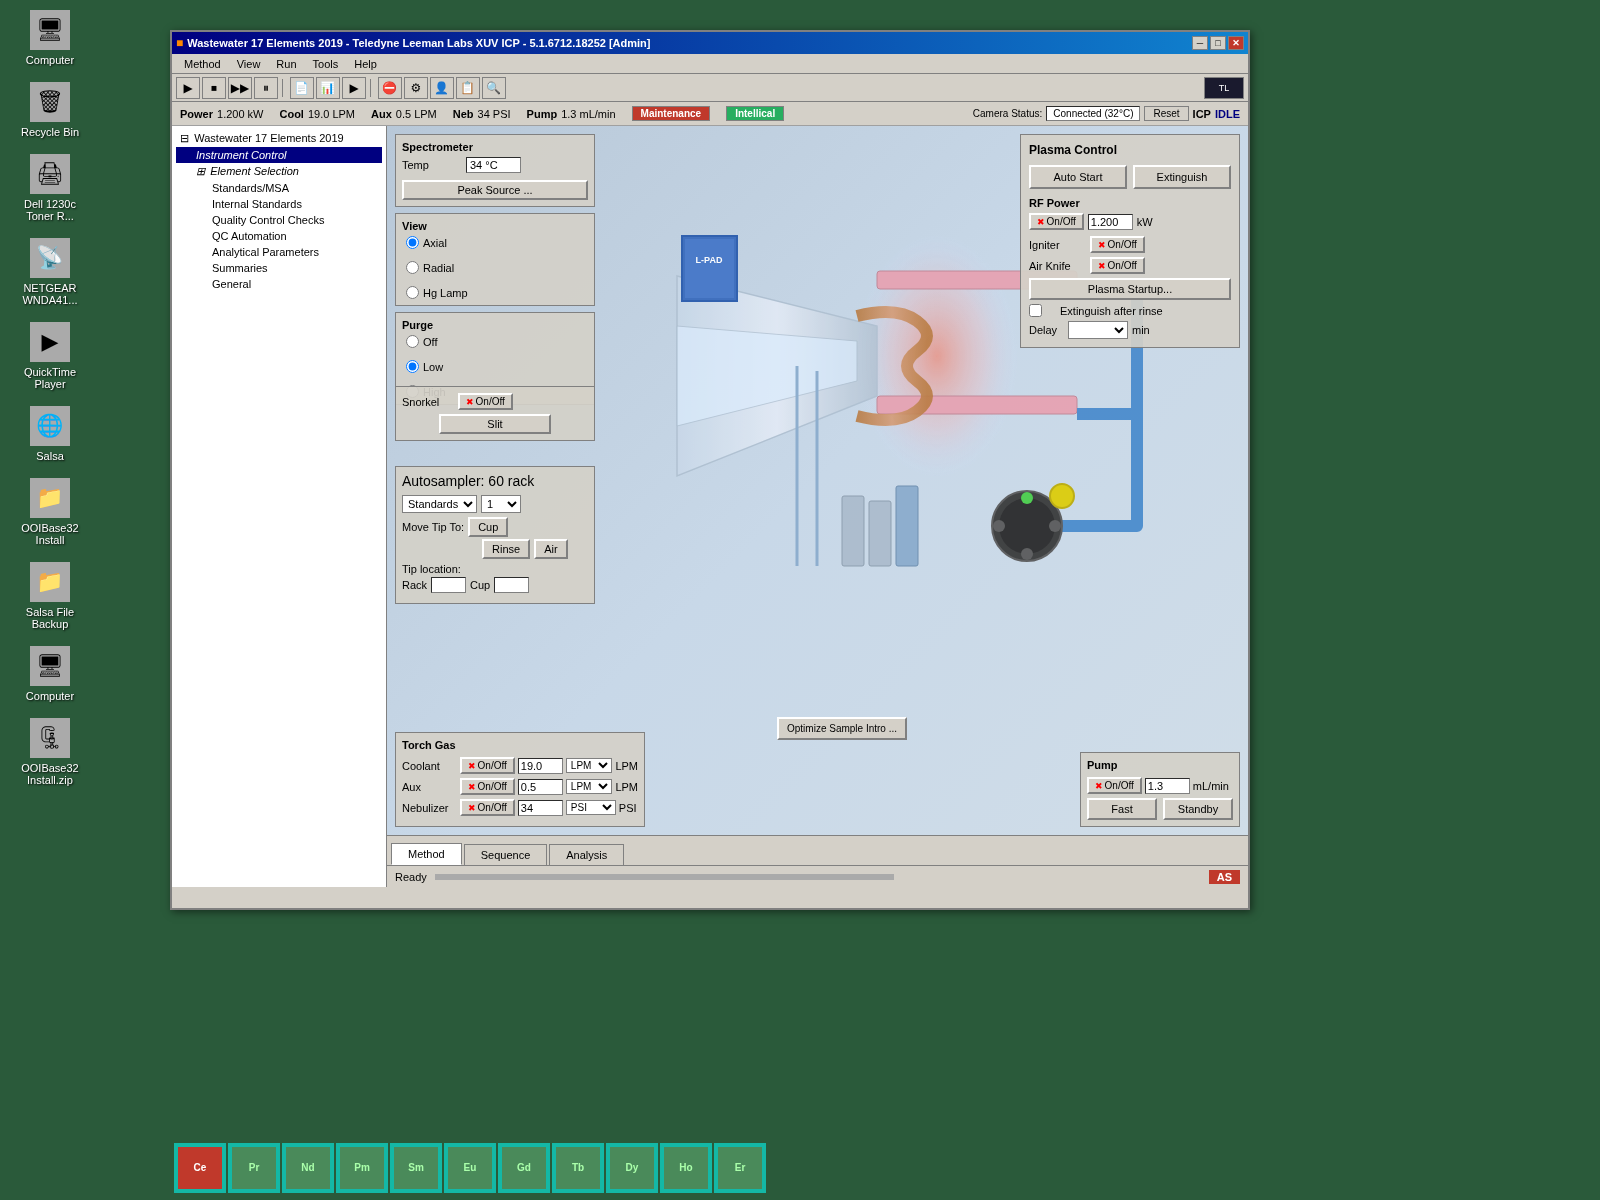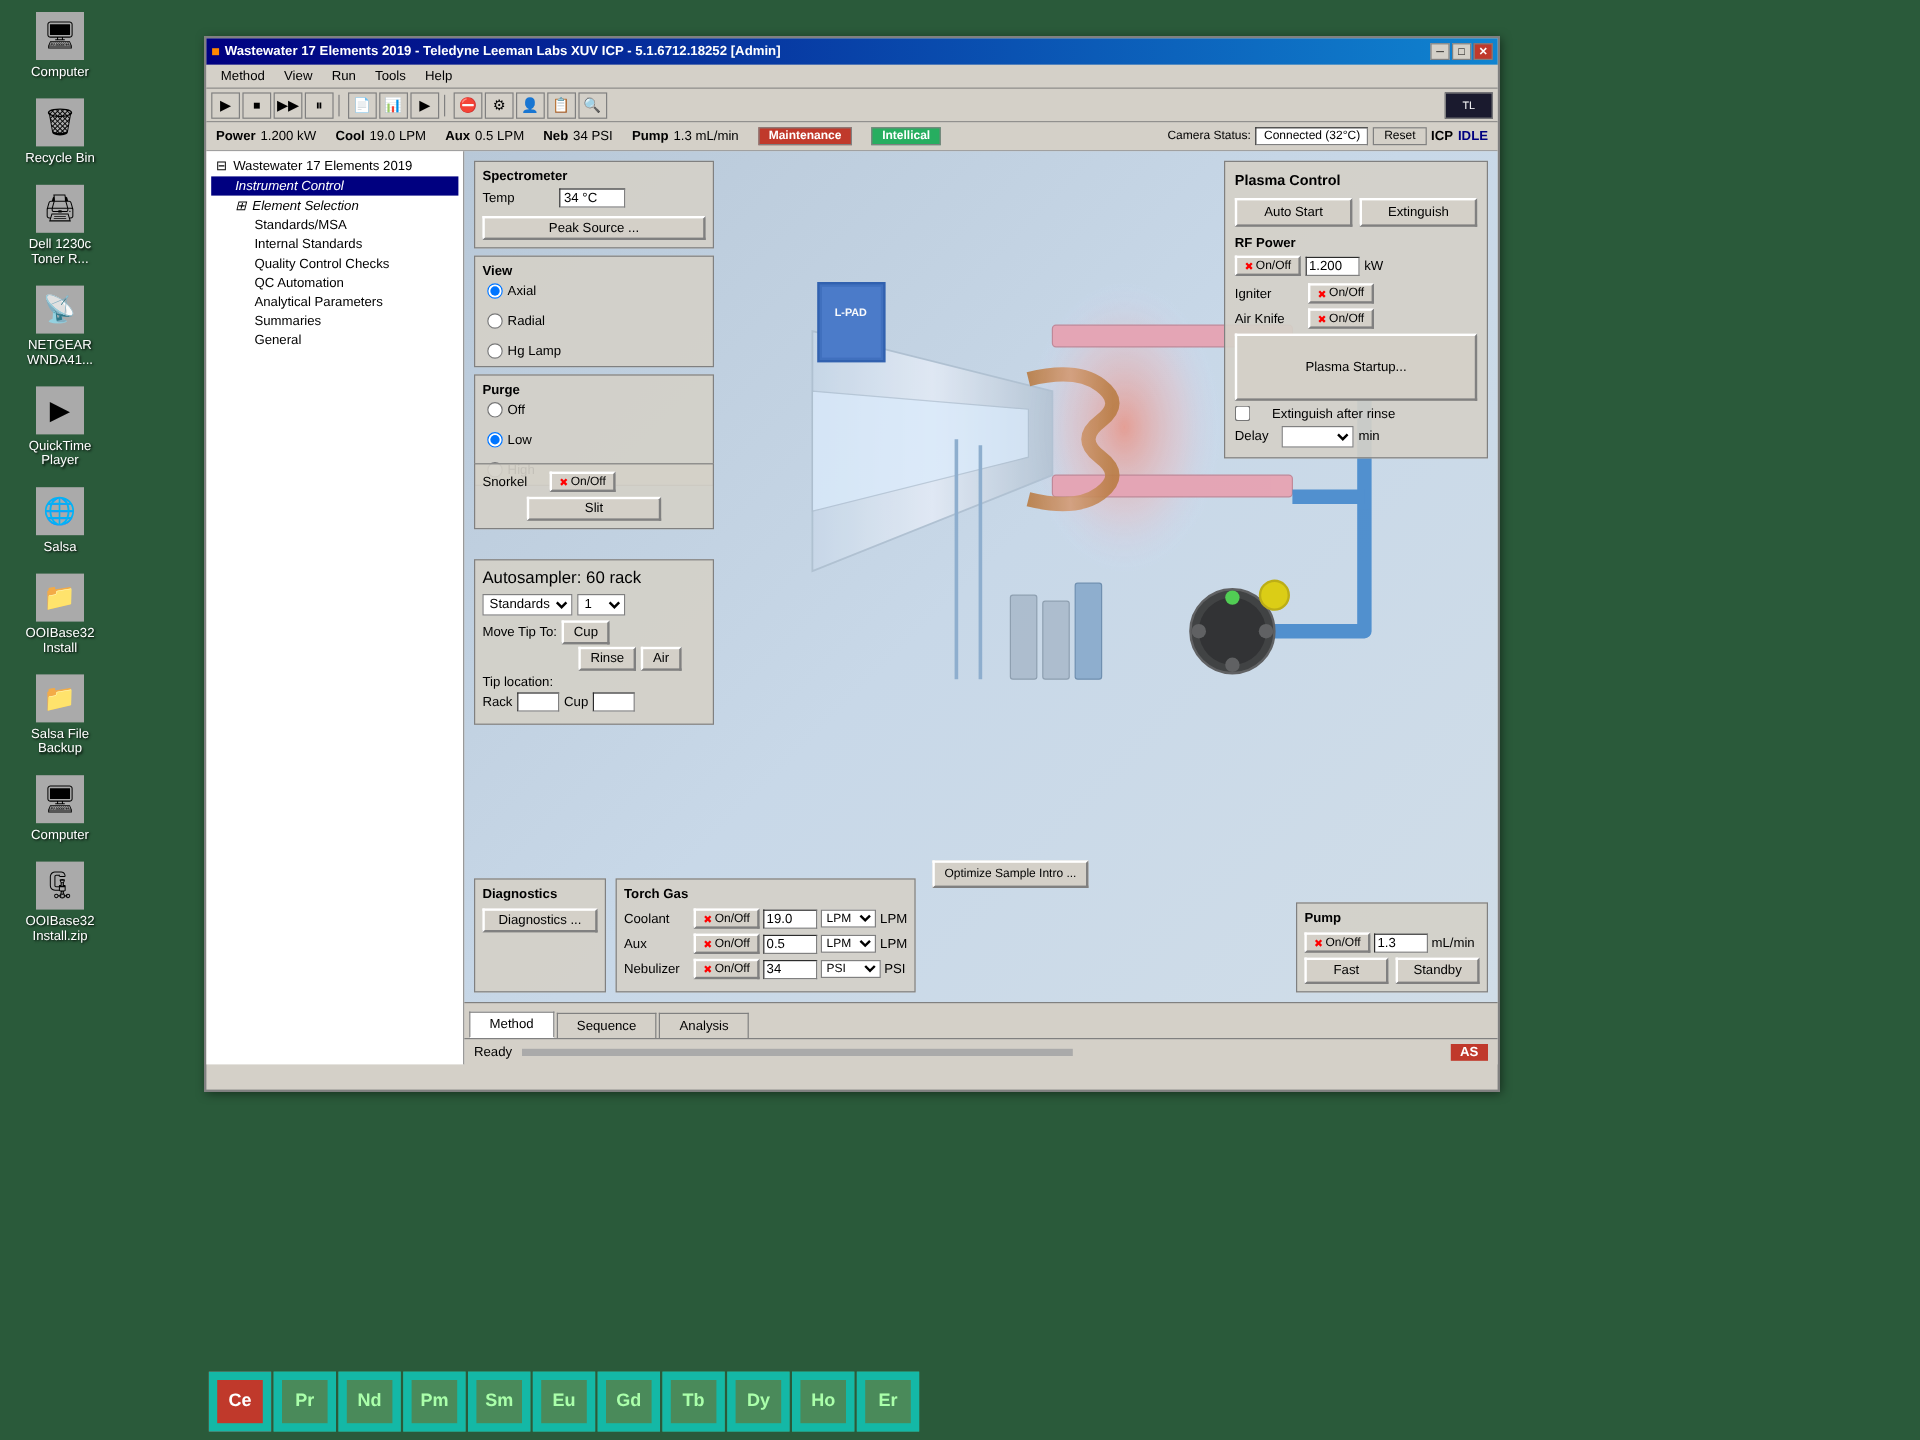--- a/index.html
+++ b/index.html
@@ -296,21 +296,21 @@
       background: white;
       padding: 1px 2px;
       font-size: 11px;
     }
     .unit-label { font-size: 11px; }
 
     .igniter-row { display: flex; align-items: center; gap: 6px; margin-bottom: 4px; }
     .airknife-row { display: flex; align-items: center; gap: 6px; margin-bottom: 4px; }
     .plasma-startup-btn {
       width: 100%;
-      padding: 20px;
+      padding: 3px;
       background: #d4d0c8;
       border: 2px solid;
       border-color: #ffffff #808080 #808080 #ffffff;
       cursor: pointer;
       font-size: 11px;
       margin-bottom: 4px;
     }
     .extinguish-rinse-row {
       display: flex; align-items: center; gap: 18px; margin-bottom: 4px; font-size: 11px;
     }
@@ -483,27 +483,27 @@
       height: 65px;
       background: #2a5a3a;
       display: flex;
       align-items: center;
       padding: 4px;
       gap: 2px;
     }
     .element-cell {
       width: 52px; height: 50px;
       background: #4a8a5a;
-      border: 7px solid #14b8a6;
+      border: 4px solid #14b8a6;
       display: flex;
       flex-direction: column;
       align-items: center;
       justify-content: center;
       color: #aaffaa;
-      font-size: 15px;
+      font-size: 10px;
       font-weight: bold;
       cursor: pointer;
     }
     .element-cell.selected-el { background: #c0392b; color: white; }
 
     
     .icp-svg {
       position: absolute;
       top: 50px;
       left: 210px;
@@ -867,24 +867,20 @@
                 <option>1</option>
                 <option>2</option>
                 <option>5</option>
               </select>
               <span>min</span>
             </div>
           </div>
         </div>
 
         <div class="controls-bottom">
-          <div class="diagnostics-box">
-            <div class="diag-title">Diagnostics</div>
-            <button class="small-btn" style="width:100%;">Diagnostics ...</button>
-          </div>
 
           <div class="torch-gas-box">
             <div class="torch-title">Torch Gas</div>
             <div class="torch-row">
               <span class="torch-lbl">Coolant</span>
               <button class="on-off-btn">
                 <span class="on-off-icon">✖</span>
                 <span>On/Off</span>
               </button>
               <input type="text" class="spin-input" value="19.0" style="">

